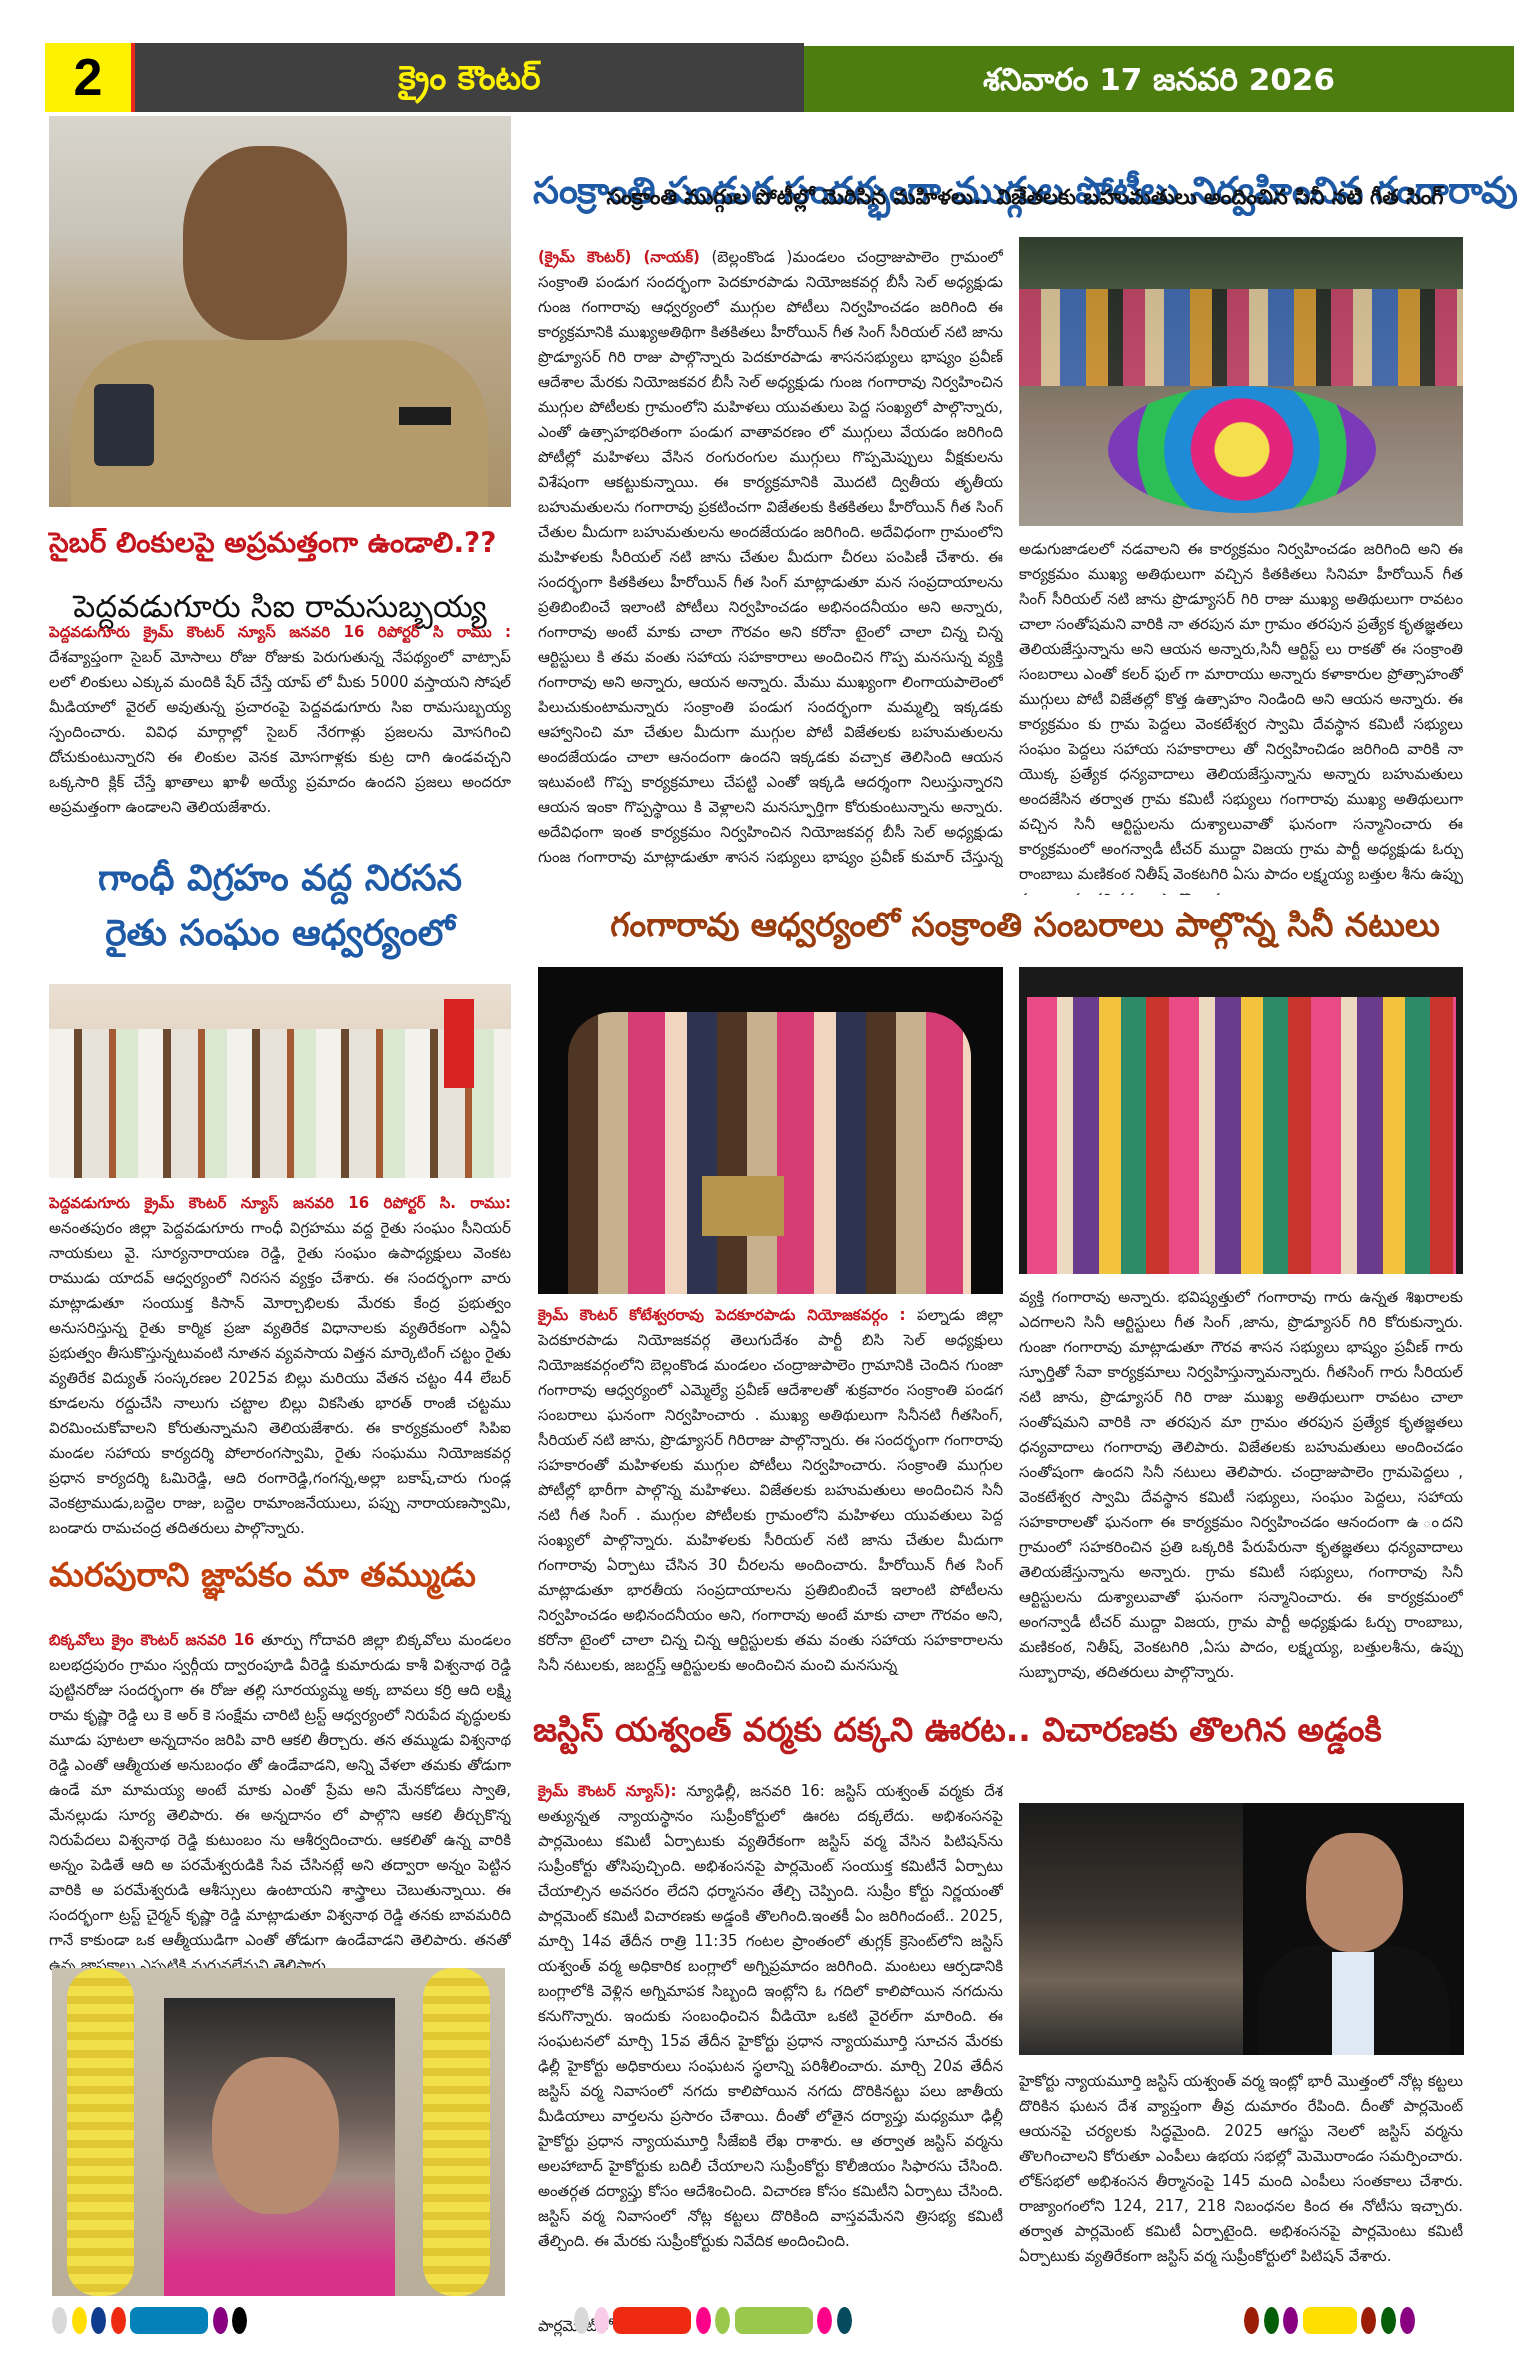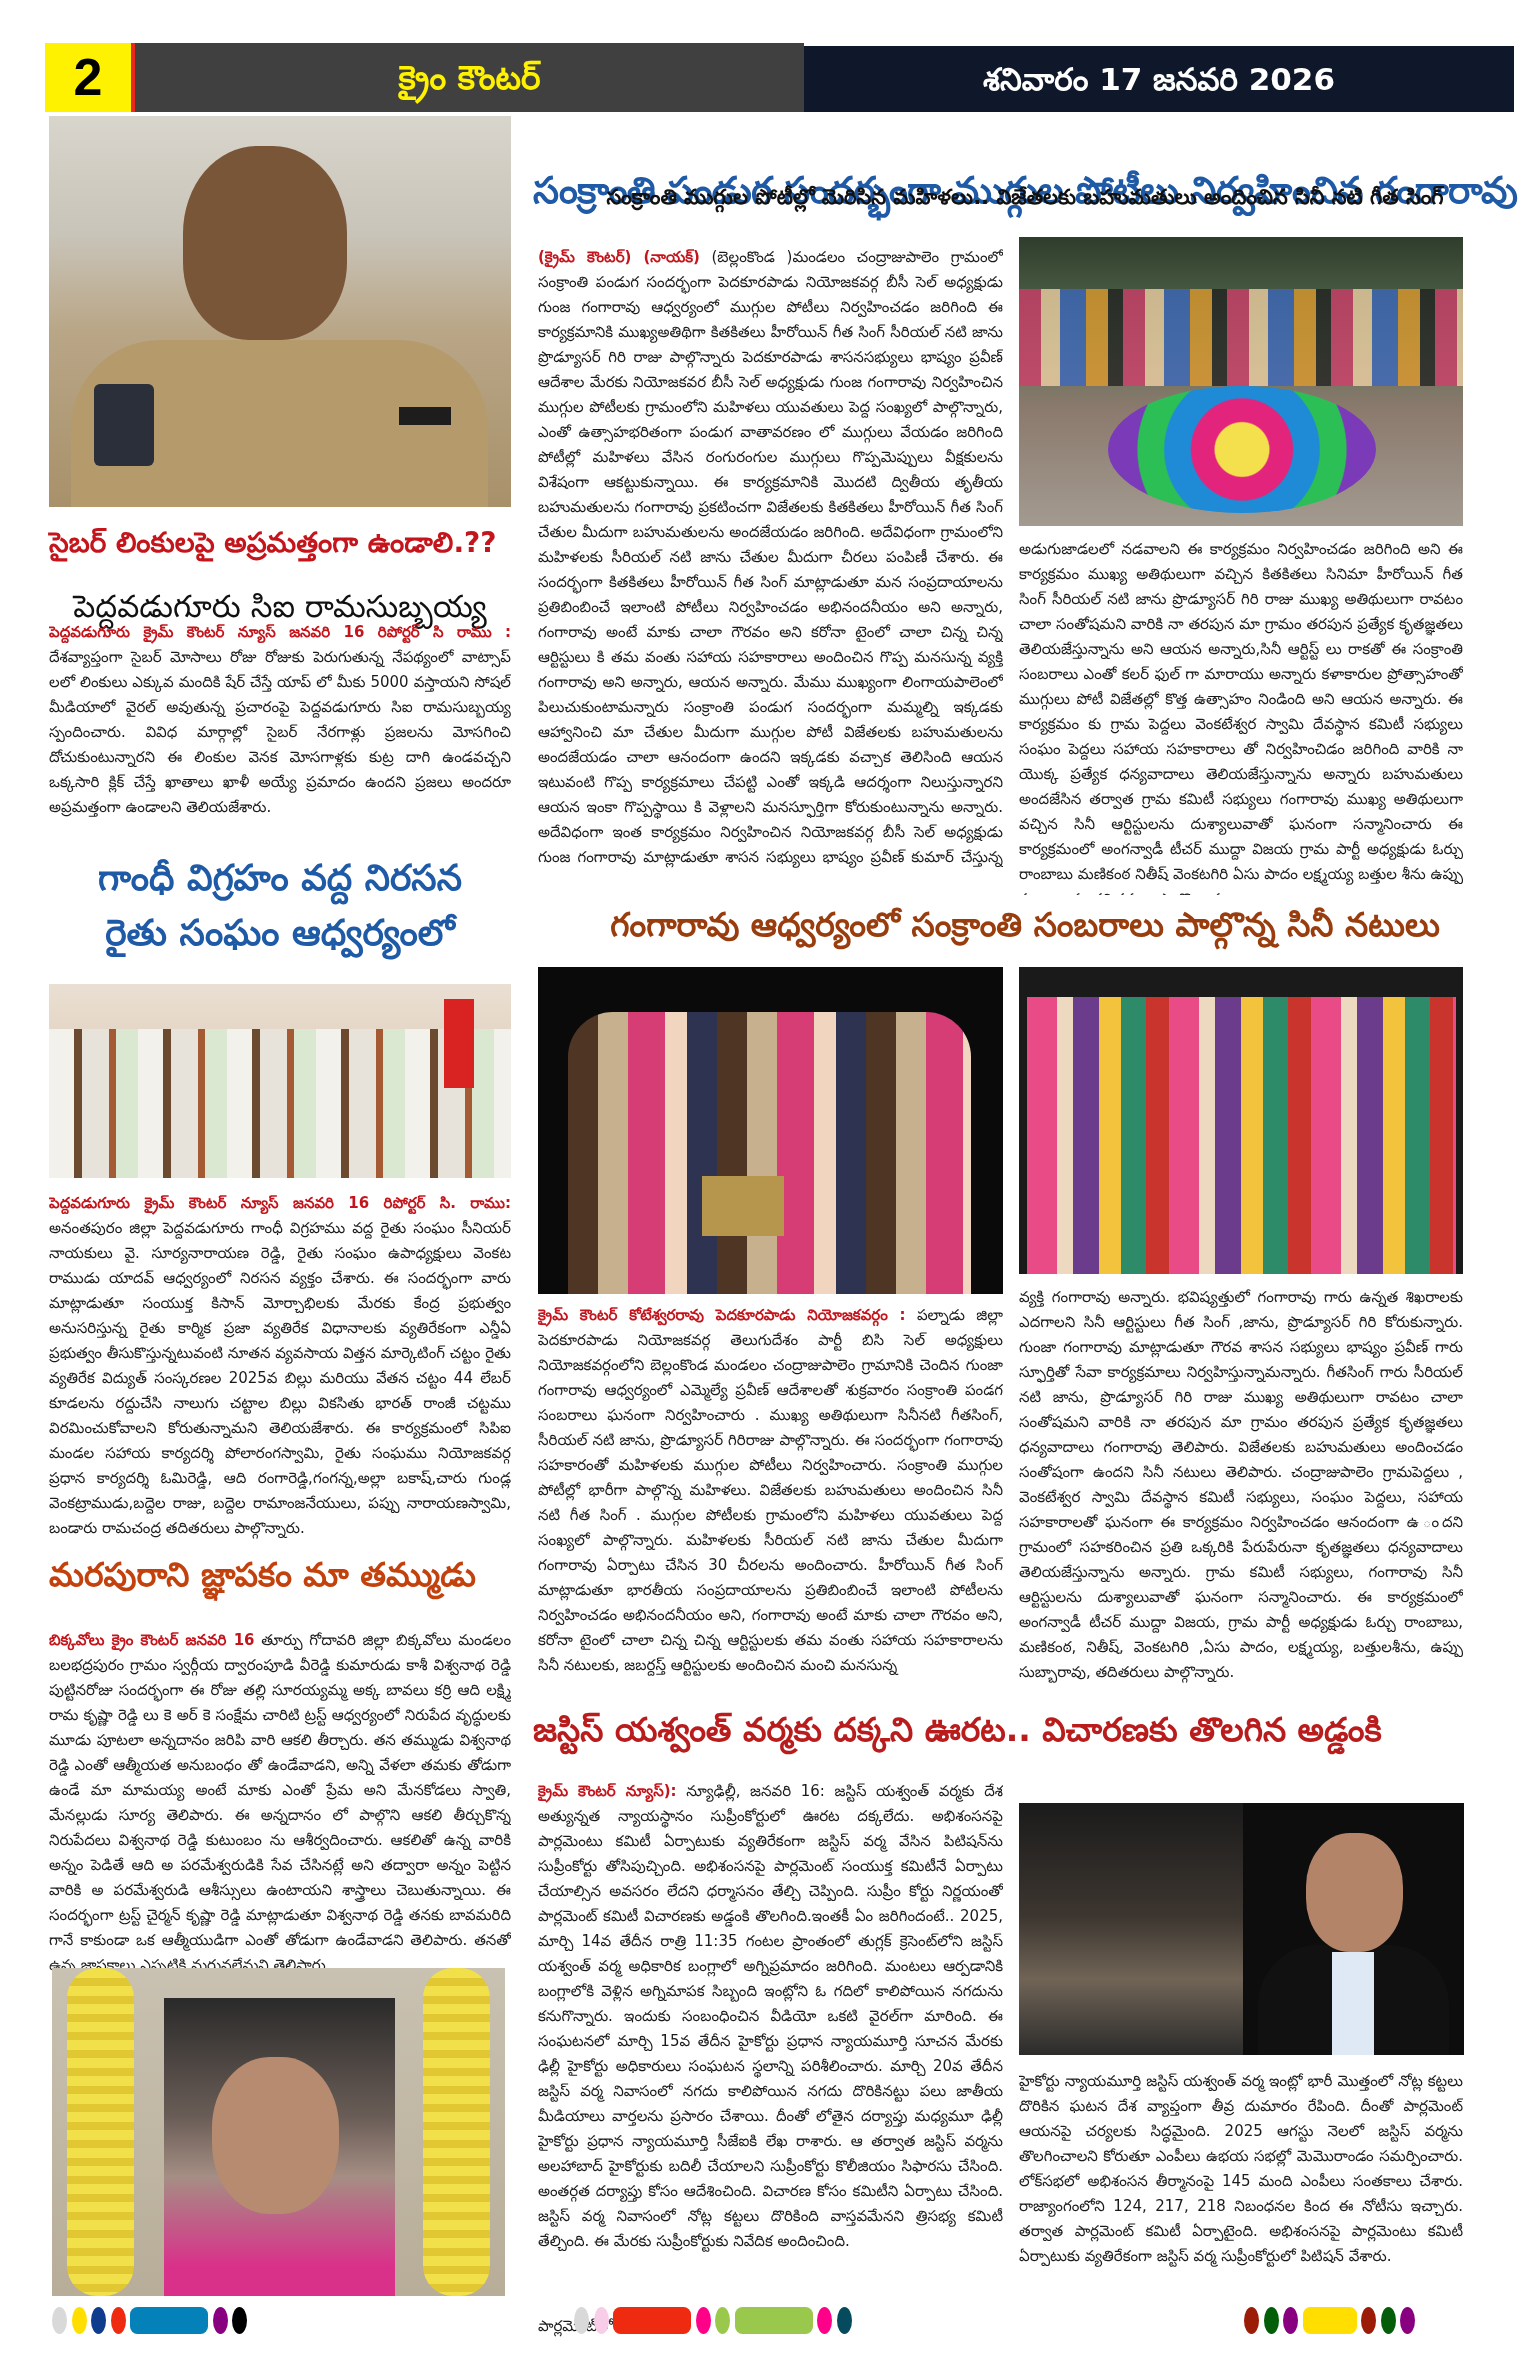--- a/index.html
+++ b/index.html
@@ -1,21 +1,21 @@
 <!DOCTYPE html>
 <html style="font-size:12px"><head>
 <meta charset="utf-8">
 <style>
   html, body { margin:0; padding:0; background:#ffffff; }
   body { width:1541px; height:2377px; position:relative; overflow:hidden; font-family:"DejaVu Sans", sans-serif; color:#111; }
   .abs { position:absolute; }
   
   .mh-num { left:45px; top:43px; width:86px; height:69px; background:#fff200; color:#000; font:bold 52px "Liberation Sans", sans-serif; text-align:center; line-height:69px; border-right:4.5px solid #e8291c; }
   .mh-blue { left:135px; top:43px; width:669px; height:69px; background:#404040; color:#fff200; font:bold 33px "DejaVu Sans", sans-serif; text-align:center; line-height:69px; }
-  .mh-red { left:804px; top:46px; width:710px; height:66px; background:#0f172a; color:#ffffff; font:bold 31px "DejaVu Sans", sans-serif; text-align:center; line-height:66px; }
+  .mh-red { left:804px; top:46px; width:710px; height:66px; background:#4d7c0f; color:#ffffff; font:bold 31px "DejaVu Sans", sans-serif; text-align:center; line-height:66px; }
   
   .photo { overflow:hidden; }
   .ph-police { left:49px; top:116px; width:462px; height:391px; background:linear-gradient(180deg,#d8d5cc 0%, #c9c4b9 30%, #b9a687 55%, #a8916a 100%); }
   .ph-police .face { position:absolute; left:134px; top:30px; width:164px; height:194px; border-radius:45% 45% 40% 40%; background:#7a5638; }
   .ph-police .uniform { position:absolute; left:22.4px; top:224px; width:417px; height:179px; border-radius:89px 89px 0 0; background:#b59a6c; }
   .ph-police .badge { position:absolute; left:350px; top:291px; width:52px; height:18px; background:#1d1d1d; }
   .ph-police .patch { position:absolute; left:45px; top:268px; width:60px; height:82px; background:#2a2f3a; border-radius:6px; }
   .ph-muggulu { left:1019px; top:237px; width:444px; height:289px; background:linear-gradient(180deg,#2f3d2c 0%,#5b6e52 35%,#8c7a6e 60%,#a39b90 100%); }
   .ph-muggulu .rangoli { position:absolute; left:89px; top:149px; width:268px; height:127px; border-radius:50%; background:radial-gradient(circle,#f4e04d 0 18%,#e2247c 19% 34%,#1f8ad6 35% 52%,#2bbf56 53% 70%,#7b3ab8 71% 100%); }
   .ph-muggulu .crowd { position:absolute; left:0; top:52px; width:100%; height:97px; background:repeating-linear-gradient(90deg,#d43b6b 0 22.4px,#f7d6a8 22.4px 41px,#3a67c2 41px 67px,#e59c2b 67px 89px,#1f1f1f 89px 104px); opacity:.75; }

